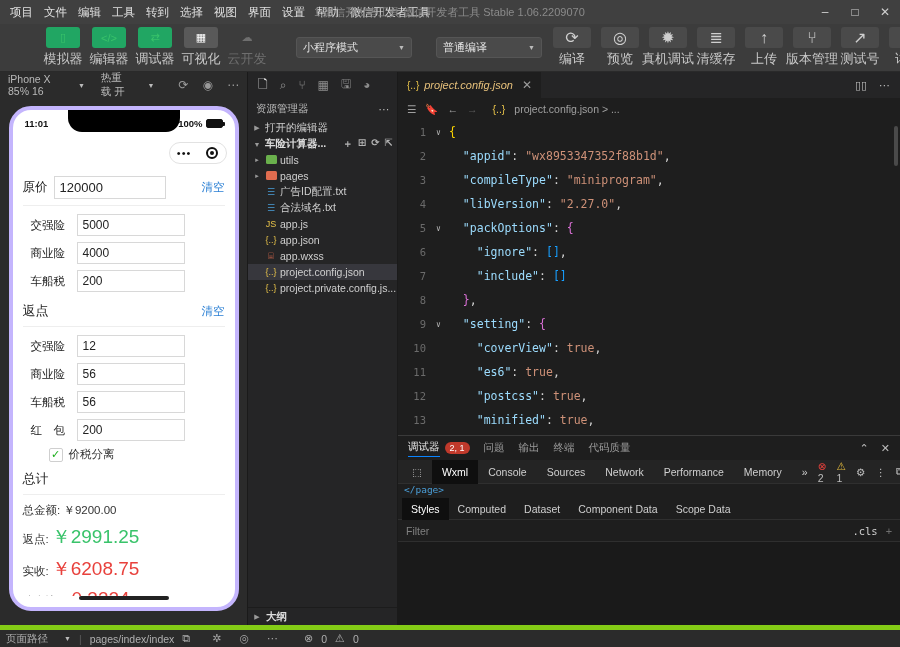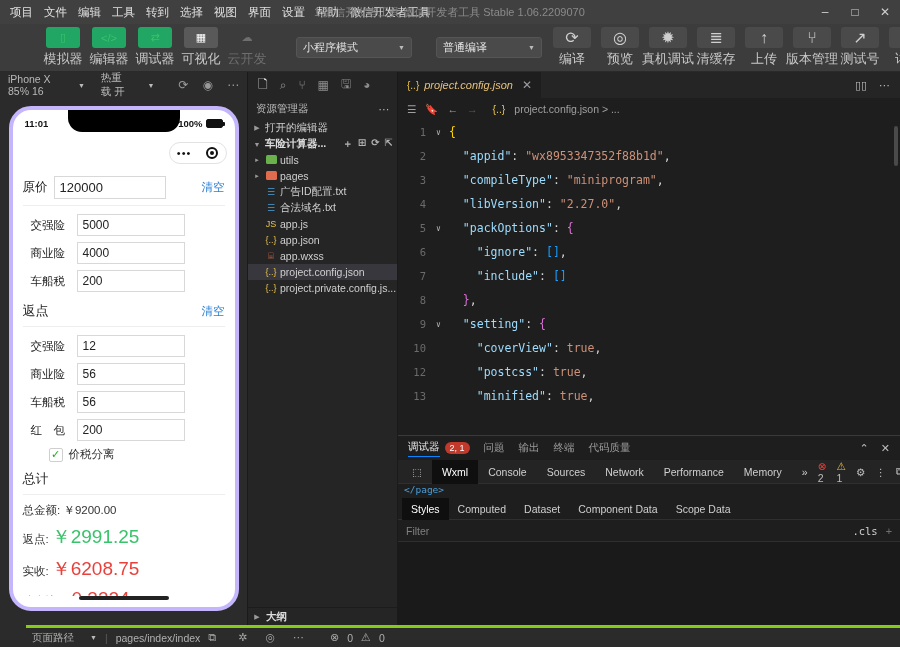--- a/index.html
+++ b/index.html
@@ -166,21 +166,21 @@
   .st { padding: 0 9px; height: 22px; display:flex; align-items:center; font-size:10.5px; color:#cfcfcf; }
   .st.on { background:#0f0f0f; color:#fff; }
   .filter-bar { height: 22px; display:flex; align-items:center; background:#1e1e1e; border-bottom:1px solid #2f2f2f; padding: 0 8px; }
   .filter-bar .ph { color:#808080; font-size:10.5px; }
   .filter-bar .rt { margin-left:auto; display:flex; align-items:center; gap:8px; color:#cfcfcf; font-size:10.5px; font-family:"DejaVu Sans Mono", monospace; }
   .filter-bar .plus { color:#6f6f6f; }
 
   
   .statusbar-app {
     height: 22px; flex: 0 0 22px; background:#2b2b2b; display:flex; align-items:center;
-    color:#b0b0b0; font-size:10.5px; border-top:3px solid #84cc16;margin-left:26px;
+    color:#b0b0b0; font-size:10.5px; border-top:5px solid #84cc16;
   }
   .sb-l { display:flex; align-items:center; gap: 8px; padding-left: 6px; }
   .sb-r { margin-left:auto; display:flex; align-items:center; gap: 14px; padding-right: 12px; }
   .sb-div { color:#5a5a5a; }
   .mini-ico { font-size: 11px; color:#a8a8a8; }
 </style>
 </head>
 <body>
 
 <div class="app">
@@ -496,20 +496,21 @@
             <div class="cline"><span class="gut">1</span><span class="fold">∨</span><span class="ctext"><span class="b">{</span></span></div>
             <div class="cline"><span class="gut">2</span><span class="fold"></span><span class="ctext"><span class="p">  </span><span class="k">"appid"</span><span class="p">: </span><span class="s">"wx8953347352f88b1d"</span><span class="p">,</span></span></div>
             <div class="cline"><span class="gut">3</span><span class="fold"></span><span class="ctext"><span class="p">  </span><span class="k">"compileType"</span><span class="p">: </span><span class="s">"miniprogram"</span><span class="p">,</span></span></div>
             <div class="cline"><span class="gut">4</span><span class="fold"></span><span class="ctext"><span class="p">  </span><span class="k">"libVersion"</span><span class="p">: </span><span class="s">"2.27.0"</span><span class="p">,</span></span></div>
             <div class="cline"><span class="gut">5</span><span class="fold">∨</span><span class="ctext"><span class="p">  </span><span class="k">"packOptions"</span><span class="p">: </span><span class="b2">{</span></span></div>
             <div class="cline"><span class="gut">6</span><span class="fold"></span><span class="ctext"><span class="p">    </span><span class="k">"ignore"</span><span class="p">: </span><span class="b3">[]</span><span class="p">,</span></span></div>
             <div class="cline"><span class="gut">7</span><span class="fold"></span><span class="ctext"><span class="p">    </span><span class="k">"include"</span><span class="p">: </span><span class="b3">[]</span></span></div>
             <div class="cline"><span class="gut">8</span><span class="fold"></span><span class="ctext"><span class="p">  </span><span class="b2">}</span><span class="p">,</span></span></div>
             <div class="cline"><span class="gut">9</span><span class="fold">∨</span><span class="ctext"><span class="p">  </span><span class="k">"setting"</span><span class="p">: </span><span class="b2">{</span></span></div>
             <div class="cline"><span class="gut">10</span><span class="fold"></span><span class="ctext"><span class="p">    </span><span class="k">"coverView"</span><span class="p">: </span><span class="s">true</span><span class="p">,</span></span></div>
+            <div class="cline"><span class="gut">11</span><span class="fold"></span><span class="ctext"><span class="p">    </span><span class="k">"es6"</span><span class="p">: </span><span class="s">true</span><span class="p">,</span></span></div>
             <div class="cline"><span class="gut">12</span><span class="fold"></span><span class="ctext"><span class="p">    </span><span class="k">"postcss"</span><span class="p">: </span><span class="s">true</span><span class="p">,</span></span></div>
             <div class="cline"><span class="gut">13</span><span class="fold"></span><span class="ctext"><span class="p">    </span><span class="k">"minified"</span><span class="p">: </span><span class="s">true</span><span class="p">,</span></span></div>
           </div>
         <div class="scrollthumb"></div>
       </div>
 
       <div class="debugger">
         <div class="dbg-head" id="dbg-tabs">
             <span class="on">调试器</span>
             <span class="badge">2, 1</span>

